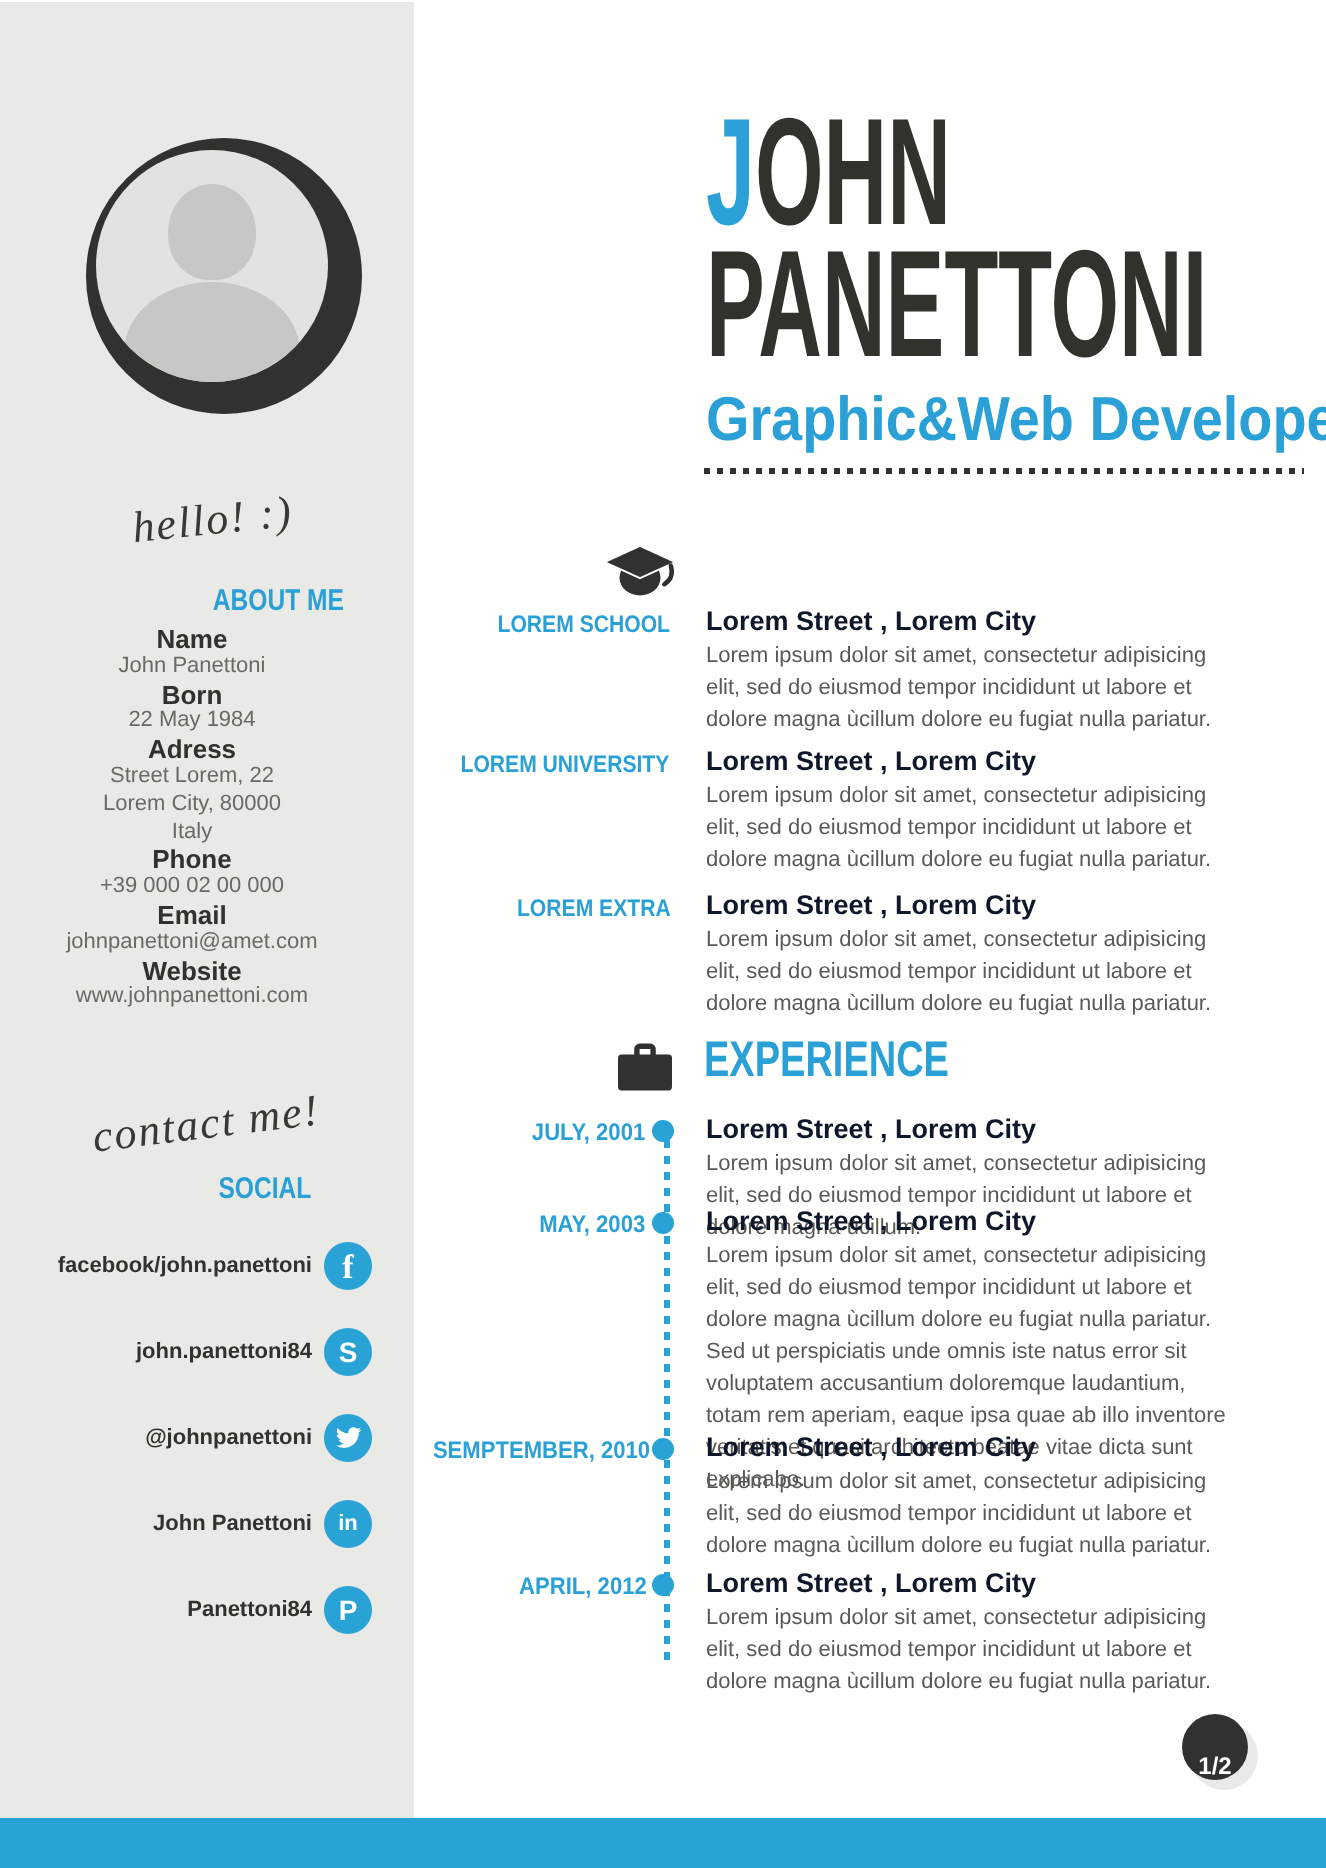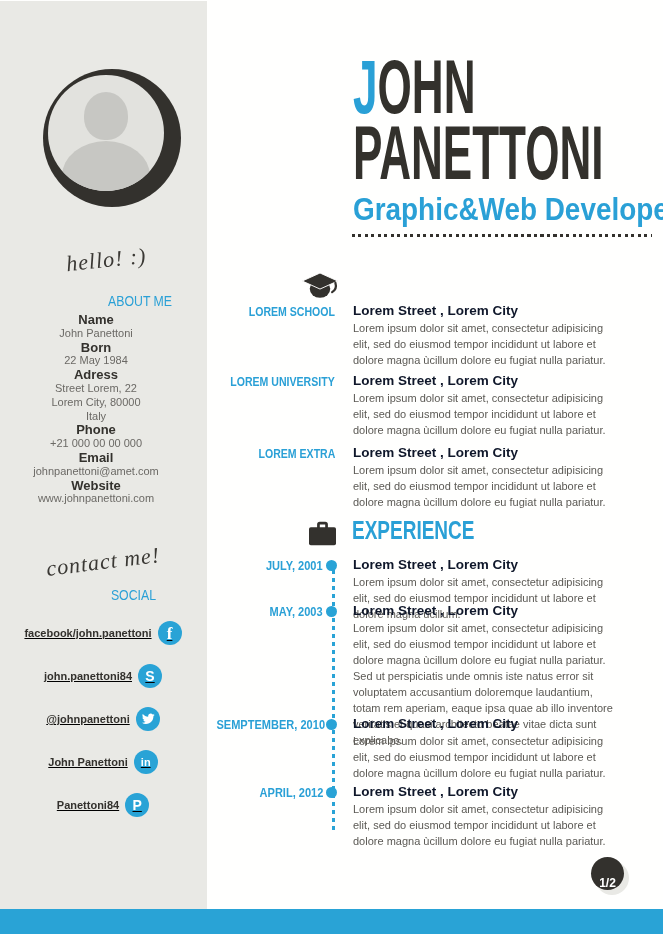--- a/index.html
+++ b/index.html
@@ -14,33 +14,33 @@
                background:#e2e2de;overflow:hidden;}
   .ph-head{position:absolute;left:36px;top:17px;width:44px;height:48px;border-radius:50% 50% 46% 46%;
            background:#c7c7c3;}
   .ph-body{position:absolute;left:14px;top:66px;width:88px;height:70px;border-radius:50% 50% 0 0;
            background:#c7c7c3;}
   .hand{position:absolute;color:#3a3834;font-family:"Liberation Serif",serif;font-style:italic;
         font-size:22px;letter-spacing:1px;}
   .hand-hello{left:66px;top:246px;transform:rotate(-6deg);}
   .hand-contact{left:46px;top:548px;transform:rotate(-7deg);}
 
-  .side-head{position:absolute;color:#2aa0d6;font-weight:normal;font-size:15px;text-align:right;}
+  .side-head{position:absolute;color:#2aa0d6;font-weight:bold;font-size:15px;text-align:right;}
   .cond-r{display:inline-block;transform:scaleX(0.82);transform-origin:100% 50%;white-space:nowrap;}
   .cond-l{display:inline-block;transform:scaleX(0.78);transform-origin:0 50%;white-space:nowrap;}
 
   .about-head{left:30px;top:291px;width:142px;}
   .about-fields{position:absolute;left:20px;top:312px;width:152px;text-align:center;}
   .f-label{font-size:13px;font-weight:bold;color:#33312d;line-height:13.8px;}
   .f-value{font-size:11px;color:#6b6965;line-height:13.8px;white-space:pre-line;}
 
   .social-head{left:30px;top:585px;width:126px;}
   .social-list{position:absolute;left:20px;top:620px;width:166px;}
-  .social-row{display:flex;justify-content:center;align-items:center;gap:6px;height:24px;
-              margin-bottom:19px;cursor:pointer;text-decoration:underline;}
+  .social-row{display:flex;justify-content:flex-end;align-items:center;gap:6px;height:24px;
+              margin-bottom:19px;cursor:pointer;}
   .social-label{font-size:11px;font-weight:bold;color:#33312d;white-space:nowrap;}
   .social-circle{width:24px;height:24px;border-radius:50%;background:#29a3d6;flex:0 0 24px;
                  display:flex;align-items:center;justify-content:center;color:#ffffff;}
   .glyph{font-weight:bold;font-size:14px;line-height:1;}
   .glyph-in{font-size:11px;}
   .glyph-f{font-family:"Liberation Serif",serif;font-size:17px;}
 
   
   .name-block{position:absolute;left:353px;top:54px;color:#33312c;}
   .name-line{font-size:76px;font-weight:bold;line-height:66px;letter-spacing:0;}
@@ -97,21 +97,21 @@
     <div class="about-fields">
       <div class="f-label">Name</div>
       <div class="f-value">John Panettoni</div>
       <div class="f-label">Born</div>
       <div class="f-value">22 May 1984</div>
       <div class="f-label">Adress</div>
       <div class="f-value">Street Lorem, 22
 Lorem City, 80000
 Italy</div>
       <div class="f-label">Phone</div>
-      <div class="f-value">+21 000 00 00 000</div>
+      <div class="f-value">+39 000 02 00 000</div>
       <div class="f-label">Email</div>
       <div class="f-value">johnpanettoni@amet.com</div>
       <div class="f-label">Website</div>
       <div class="f-value">www.johnpanettoni.com</div>
     </div>
 
     <div class="hand hand-contact">contact me!</div>
 
     <div class="side-head social-head">
       <span class="cond-r">SOCIAL</span>

